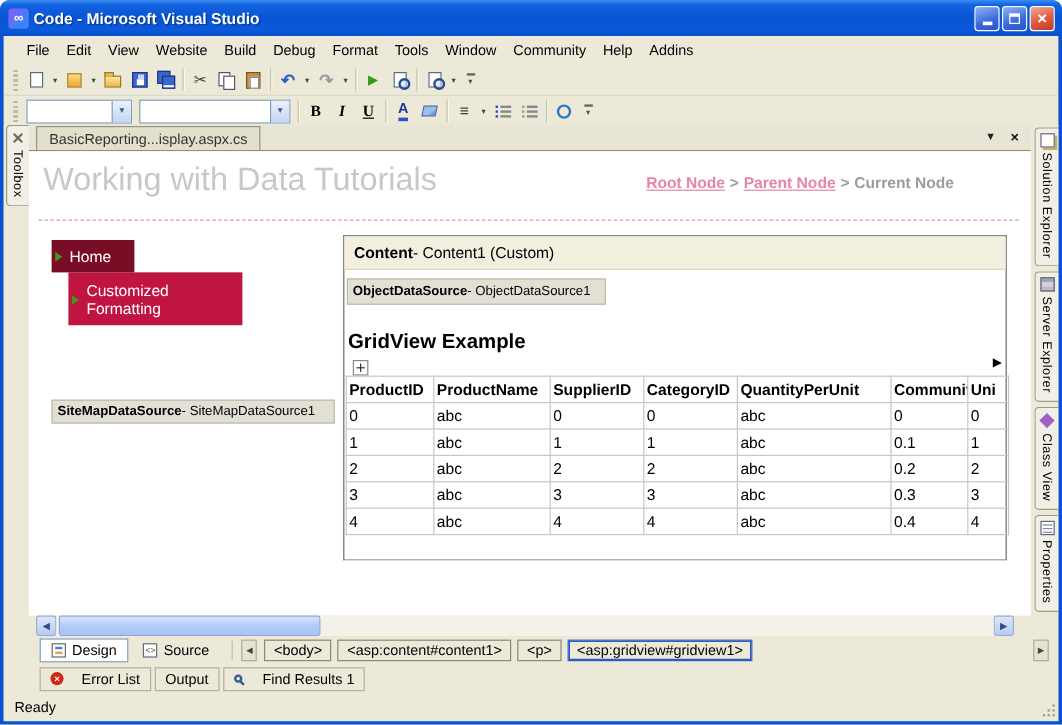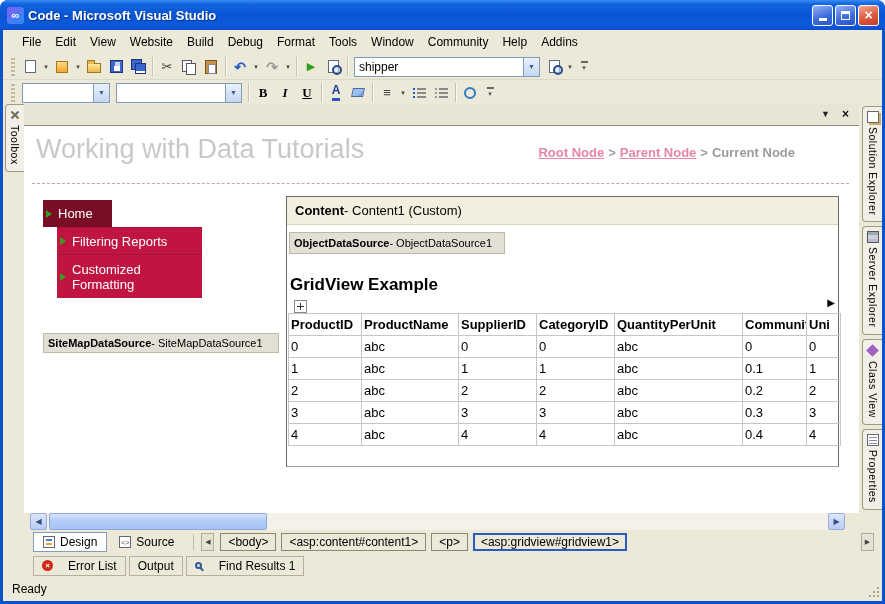--- a/index.html
+++ b/index.html
@@ -260,26 +260,20 @@
         </span>
       <span class="dd">▾</span>
       <span class="tsep"></span>
       <span class="tbtn">
           <span class="g-play">▶</span>
         </span>
       <span class="tbtn">
           <span class="i-mag"></span>
         </span>
       <span class="tsep"></span>
-      <span class="combo" style="width:186px;">
-        <span class="combo-val">shipper</span>
-        <span class="combo-btn">
-            <span>▼</span>
-          </span>
-      </span>
       <span class="tbtn">
           <span class="i-mag"></span>
         </span>
       <span class="dd">▾</span>
       <span class="ovf">
           <span>▾</span>
         </span>
     </div>
 
     <div class="toolbar">
@@ -337,44 +331,41 @@
 
       <div class="left-strip">
         <div class="vtab">
           <span class="ti"></span>
           <span class="vlabel">Toolbox</span>
         </div>
       </div>
 
       <div class="center">
         <div class="tabstrip">
+          <span class="doctab">BasicReporting...isplay.aspx.cs</span>
           <span class="tabstrip-btns">
             <span class="ts-dd">▼</span>
             <span class="ts-x">×</span>
           </span>
         </div>
 
         <div class="surface">
           <div class="page-heading">Working with Data Tutorials</div>
 
           <div class="breadcrumb">
             <span class="bc-link">Root Node</span><span class="bc-sep">&gt;</span><span class="bc-link">Parent Node</span><span class="bc-sep">&gt;</span><span class="bc-current">Current Node</span>
           </div>
 
           <div class="header-rule"></div>
 
           <div class="nav-home">
             <span class="nav-glyph"></span>
             <span>Home</span>
           </div>
           <div class="nav-sub">
-            <div class="nav-item">
-              <span class="nav-glyph"></span>
-              <span>Filtering Reports</span>
-            </div>
             <div class="nav-item tall">
               <span class="nav-glyph"></span>
               <span>Customized Formatting</span>
             </div>
           </div>
 
           <div class="ds-box sitemap">
             <b>SiteMapDataSource</b>
               <span> - SiteMapDataSource1</span>
           </div>

